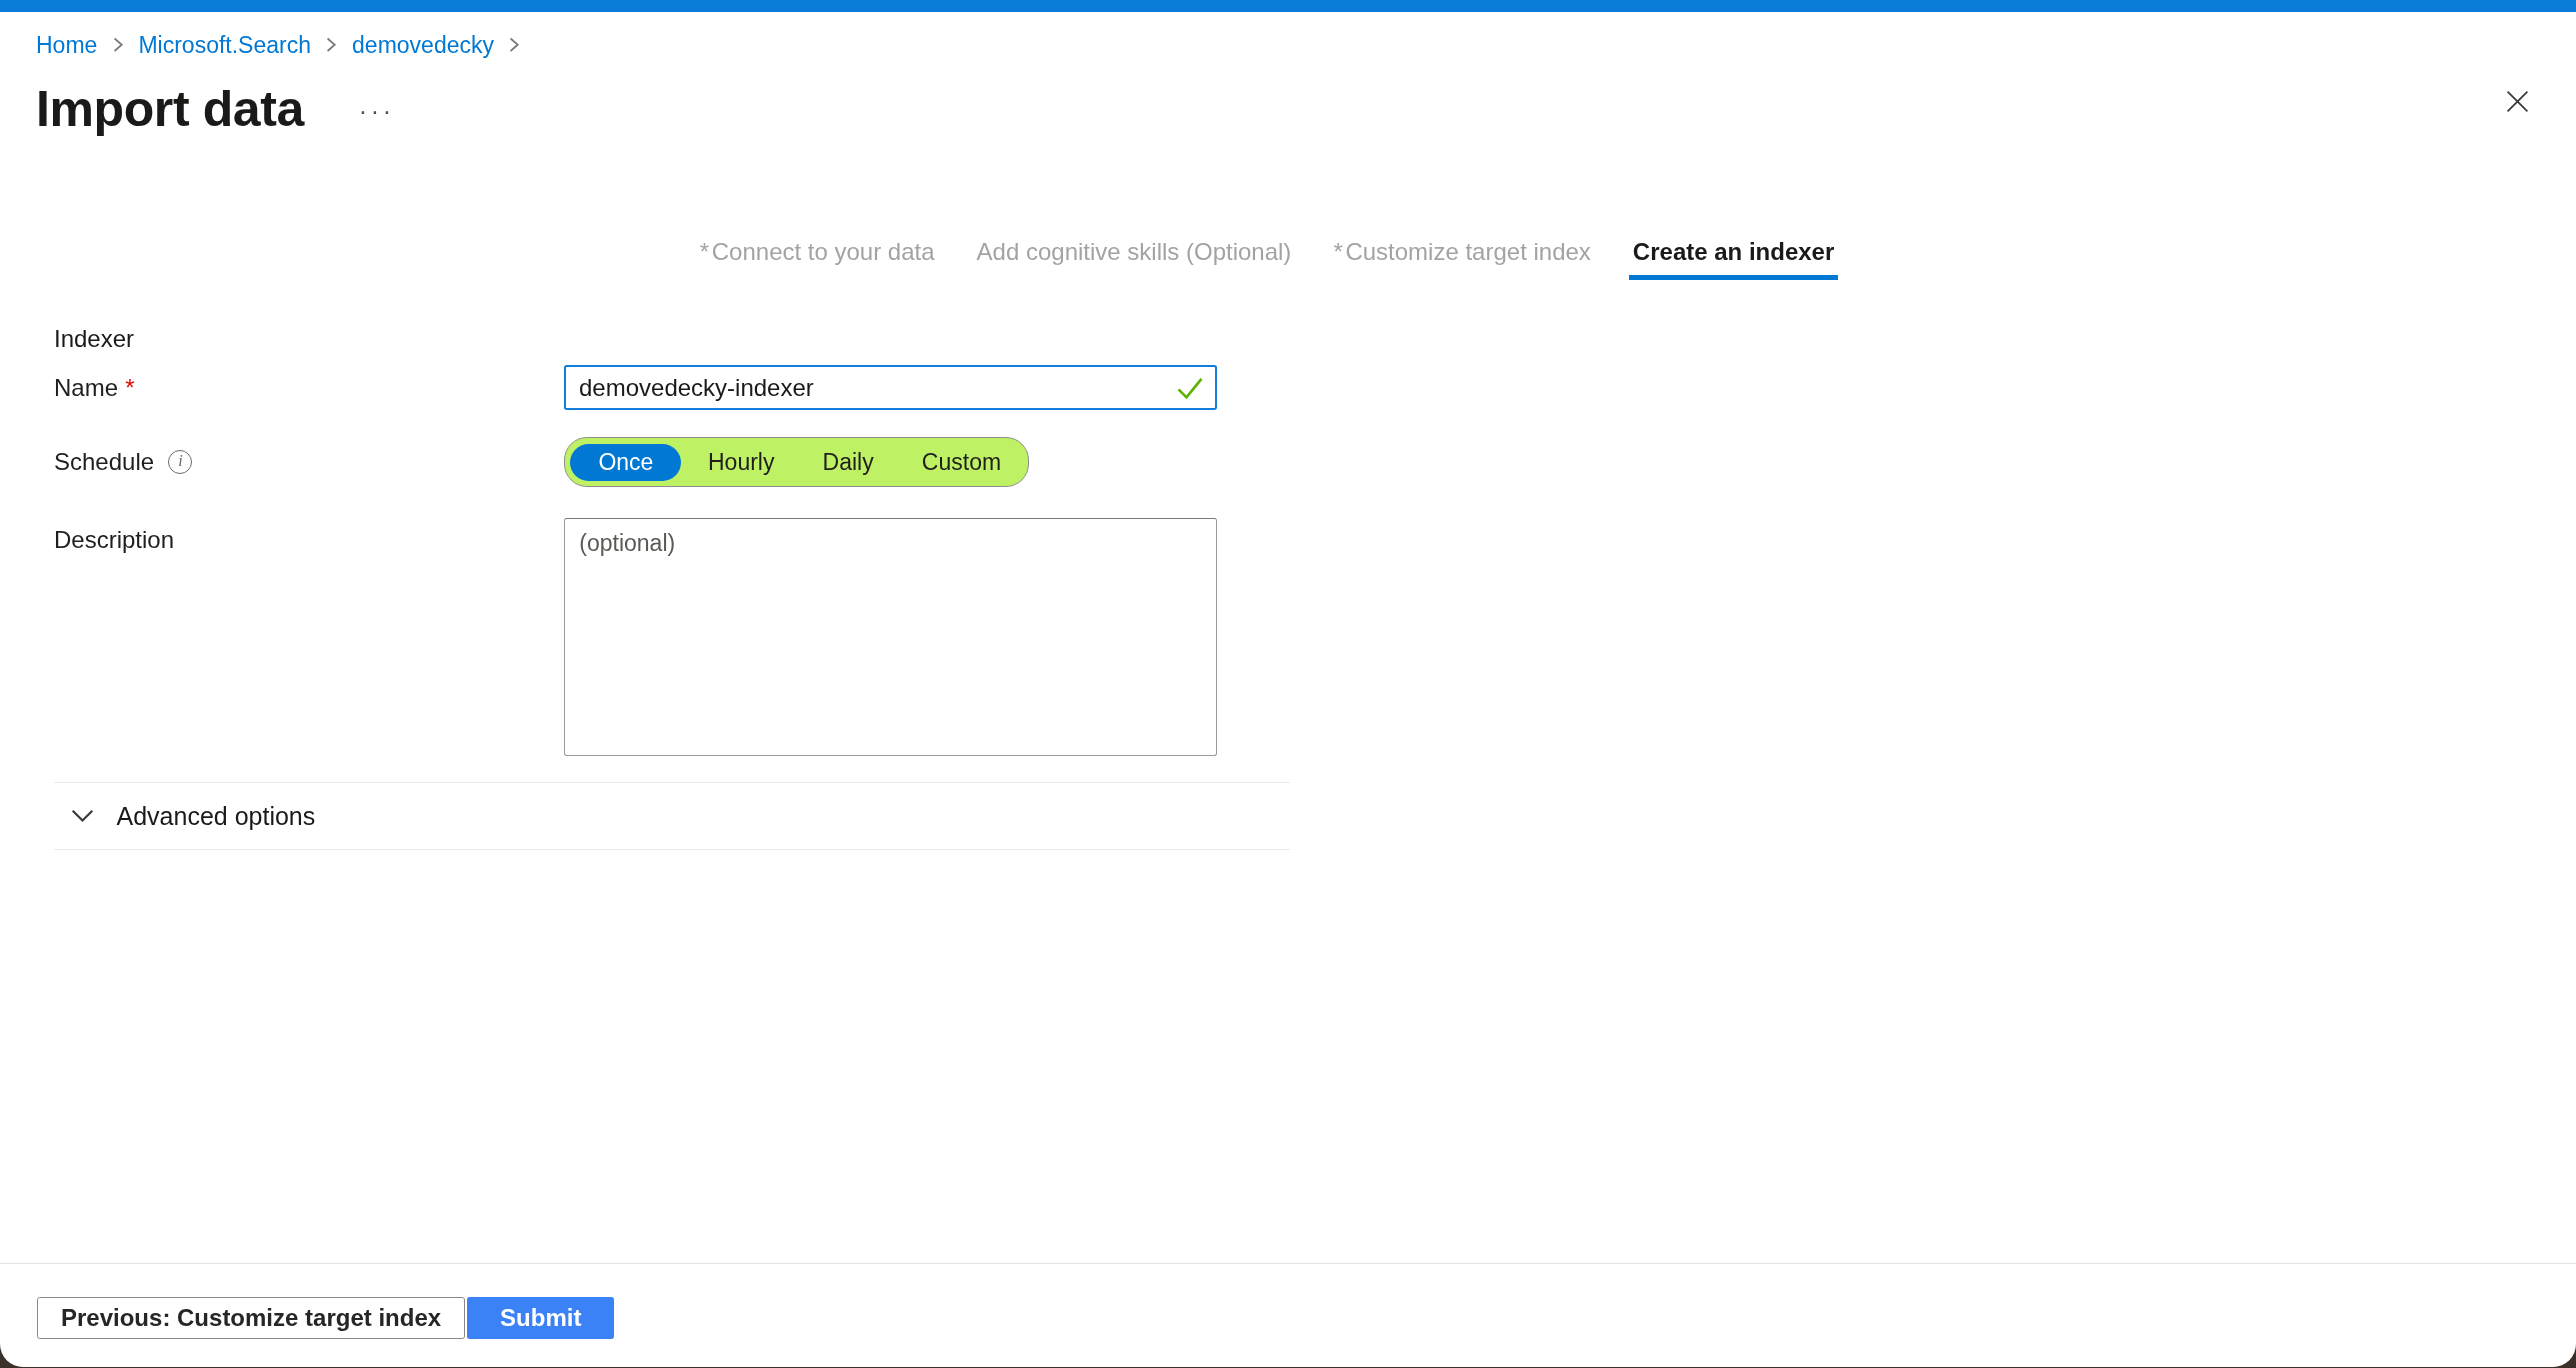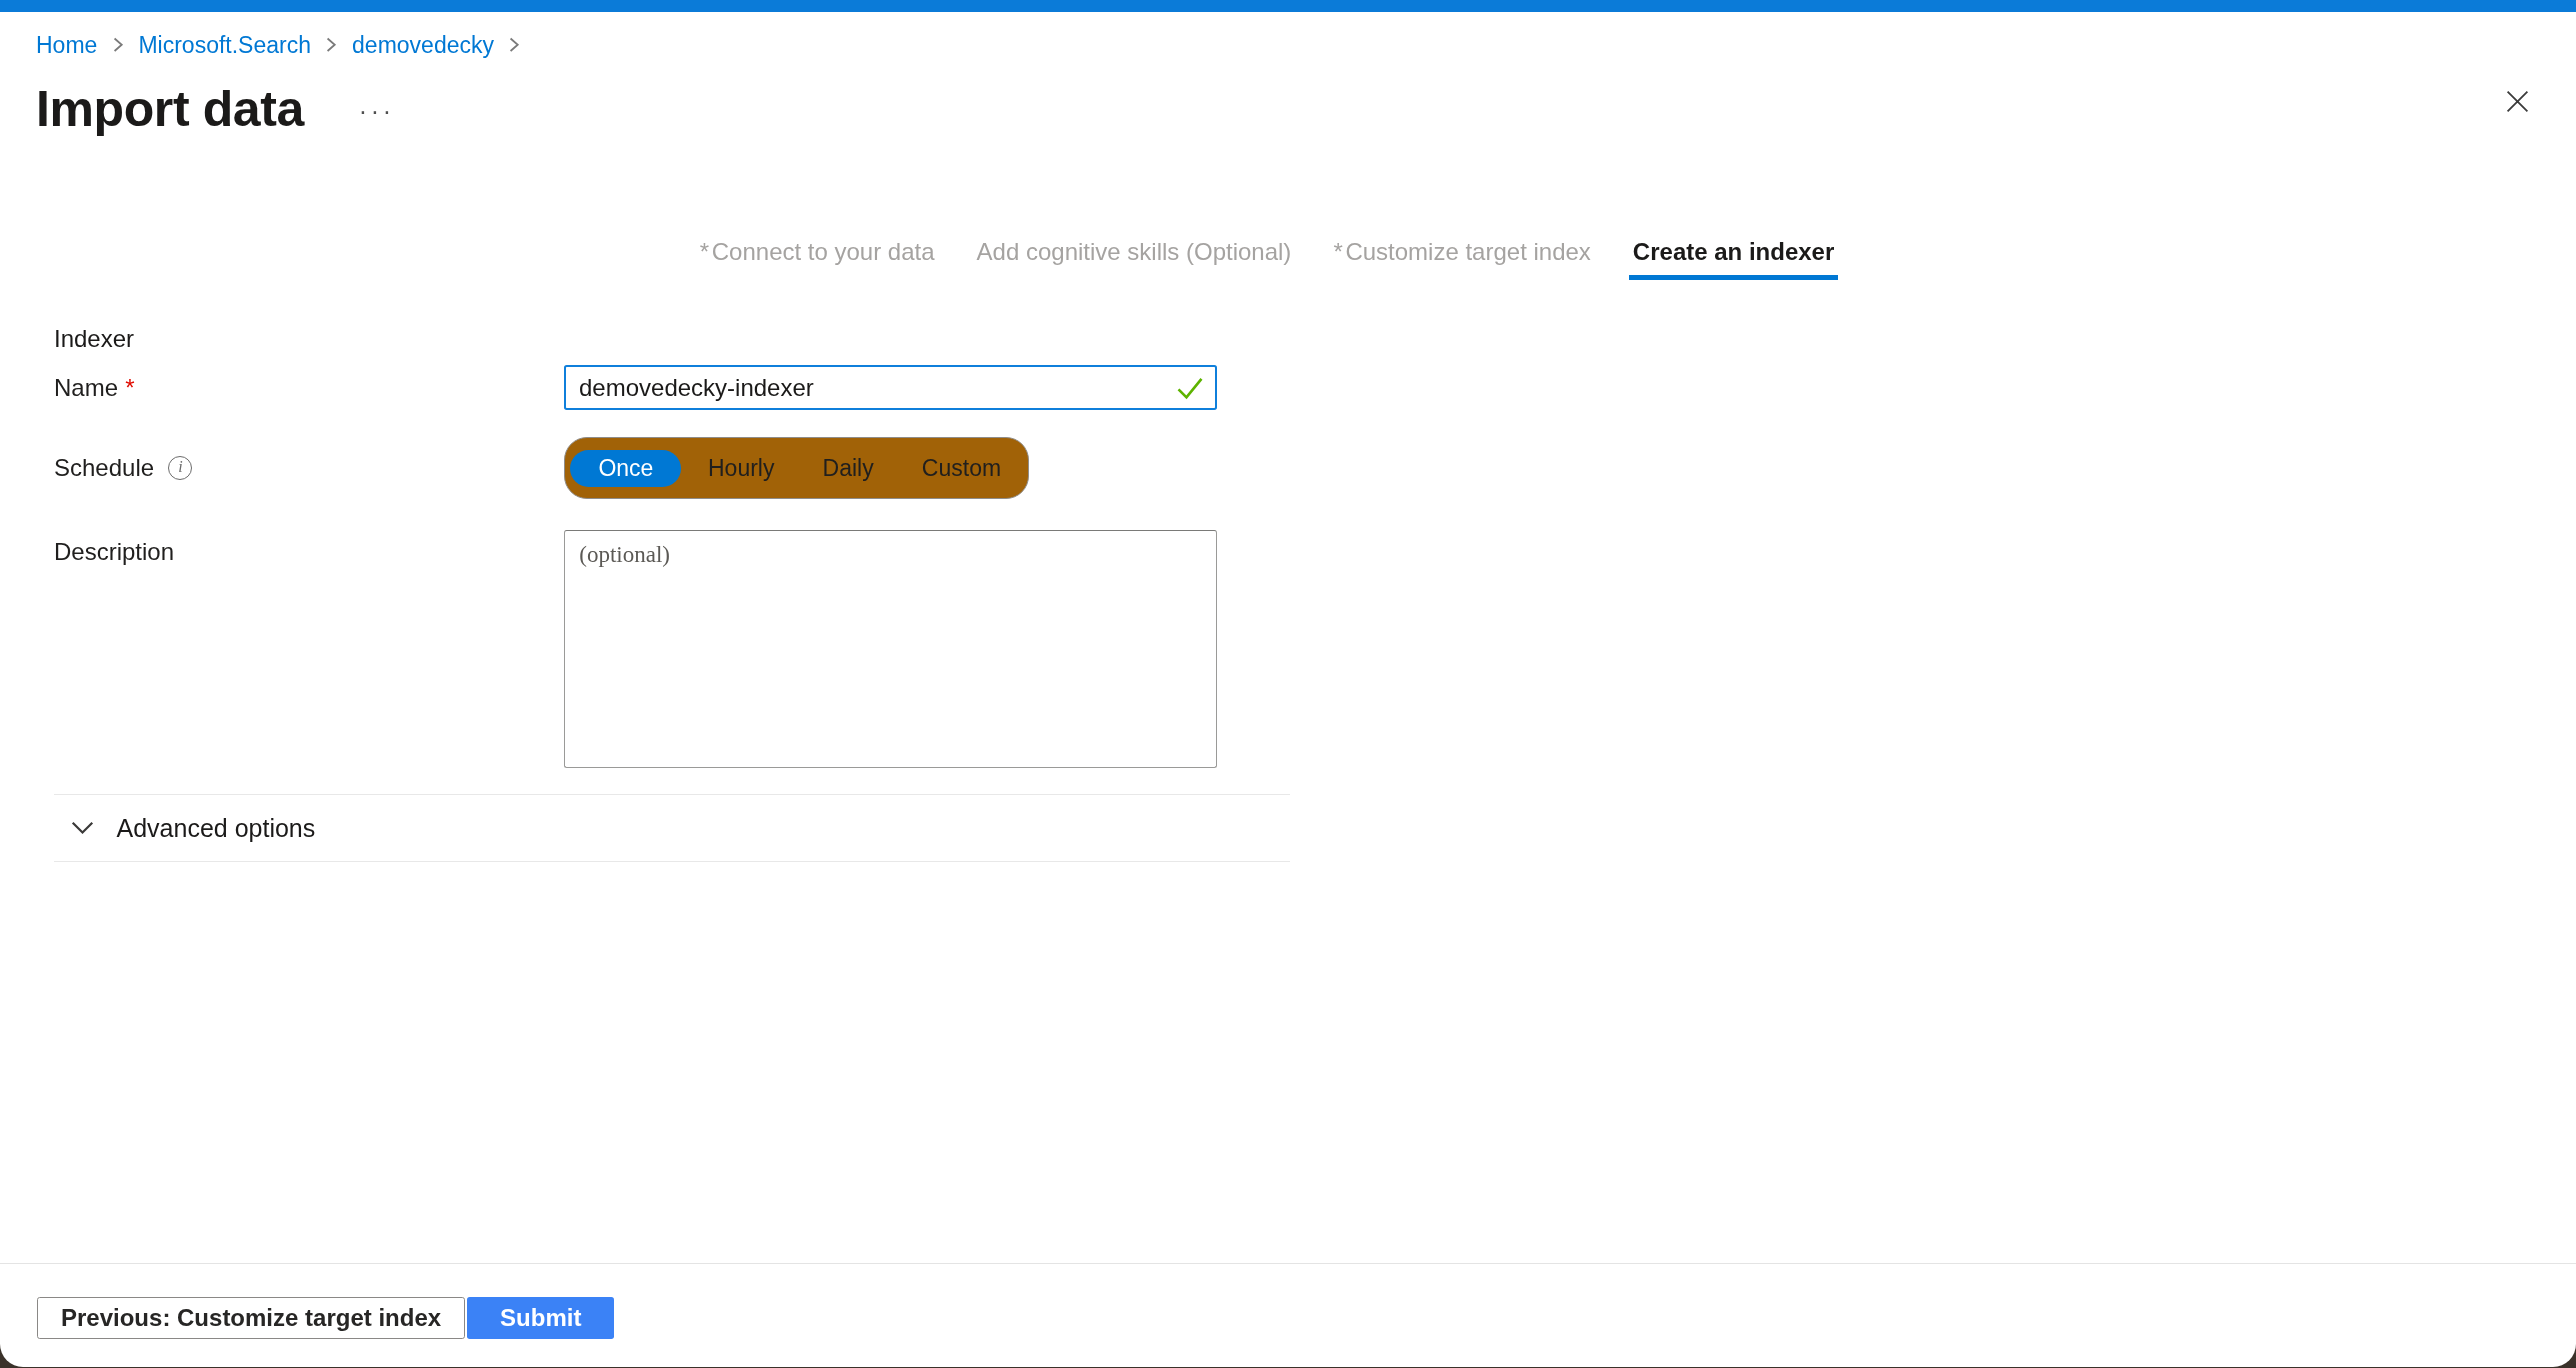--- a/index.html
+++ b/index.html
@@ -55,30 +55,30 @@
     width:653px; height:45px; border:2.7px solid #0f7fdb; border-radius:2.7px;
     font-size:24px; font-family:"Liberation Sans", sans-serif; color:#1b1a19;
     padding:0 57px 0 13px; outline:none;
   }
   .check-icon { position:absolute; right:12.5px; top:9.8px; }
 
   .row-schedule { margin-top:27px; }
   .info-icon { margin-left:14.3px; width:24px; height:24px; border:1.8px solid #6b6b6b; border-radius:50%;
     color:#6b6b6b; font-size:16px; line-height:20.6px; text-align:center; font-family:"Liberation Serif", serif;
     font-style:italic; cursor:pointer; flex:0 0 auto; }
-  .pill-group { display:flex; align-items:center; width:465px; height:62px; border:1.8px solid #8f8d8b;
-    border-radius:23px; padding:0 5.4px; justify-content:space-between; background:#a16207; }
+  .pill-group { display:flex; align-items:center; width:465px; height:50px; border:1.8px solid #8f8d8b;
+    border-radius:23px; padding:0 5.4px; justify-content:space-between; background:#bef264; }
   .pill { font-size:23px; color:#201f1e; padding:0 21.5px; cursor:pointer; white-space:nowrap; }
   .pill.selected { background:#0078d4; color:#ffffff; border-radius:19.7px; height:37px; line-height:37px; padding:0 28px; }
 
   .row-desc { margin-top:31px; align-items:flex-start; }
   .row-desc .form-label { padding-top:7.2px;text-align:right; }
   .desc-area {
     width:653px; height:238px; border:1.8px solid #9a9a98; border-top-color:#7a7a78; border-radius:2.7px;
-    font-size:23px; font-family:Liberation Serif, serif; color:#6d28d9;
+    font-size:23px; font-family:Liberation Sans, sans-serif; color:#6d28d9;
     padding:10.7px 14.3px; resize:none; outline:none;
   }
   .desc-area::placeholder { color:#5b5955; opacity:1; }
 
   
   .rule { border:none; border-top:1.8px solid #e8e8e8; margin:0 0 0 18px; width:1236px; }
   .rule-top { margin-top:26px; }
   .advanced-row { display:flex; align-items:center; margin-left:34px; height:66px; cursor:pointer; }
   .advanced-row .chev { display:flex; align-items:center; }
   .advanced-label { margin-left:21.5px; font-size:25px; color:#1b1a19; }

